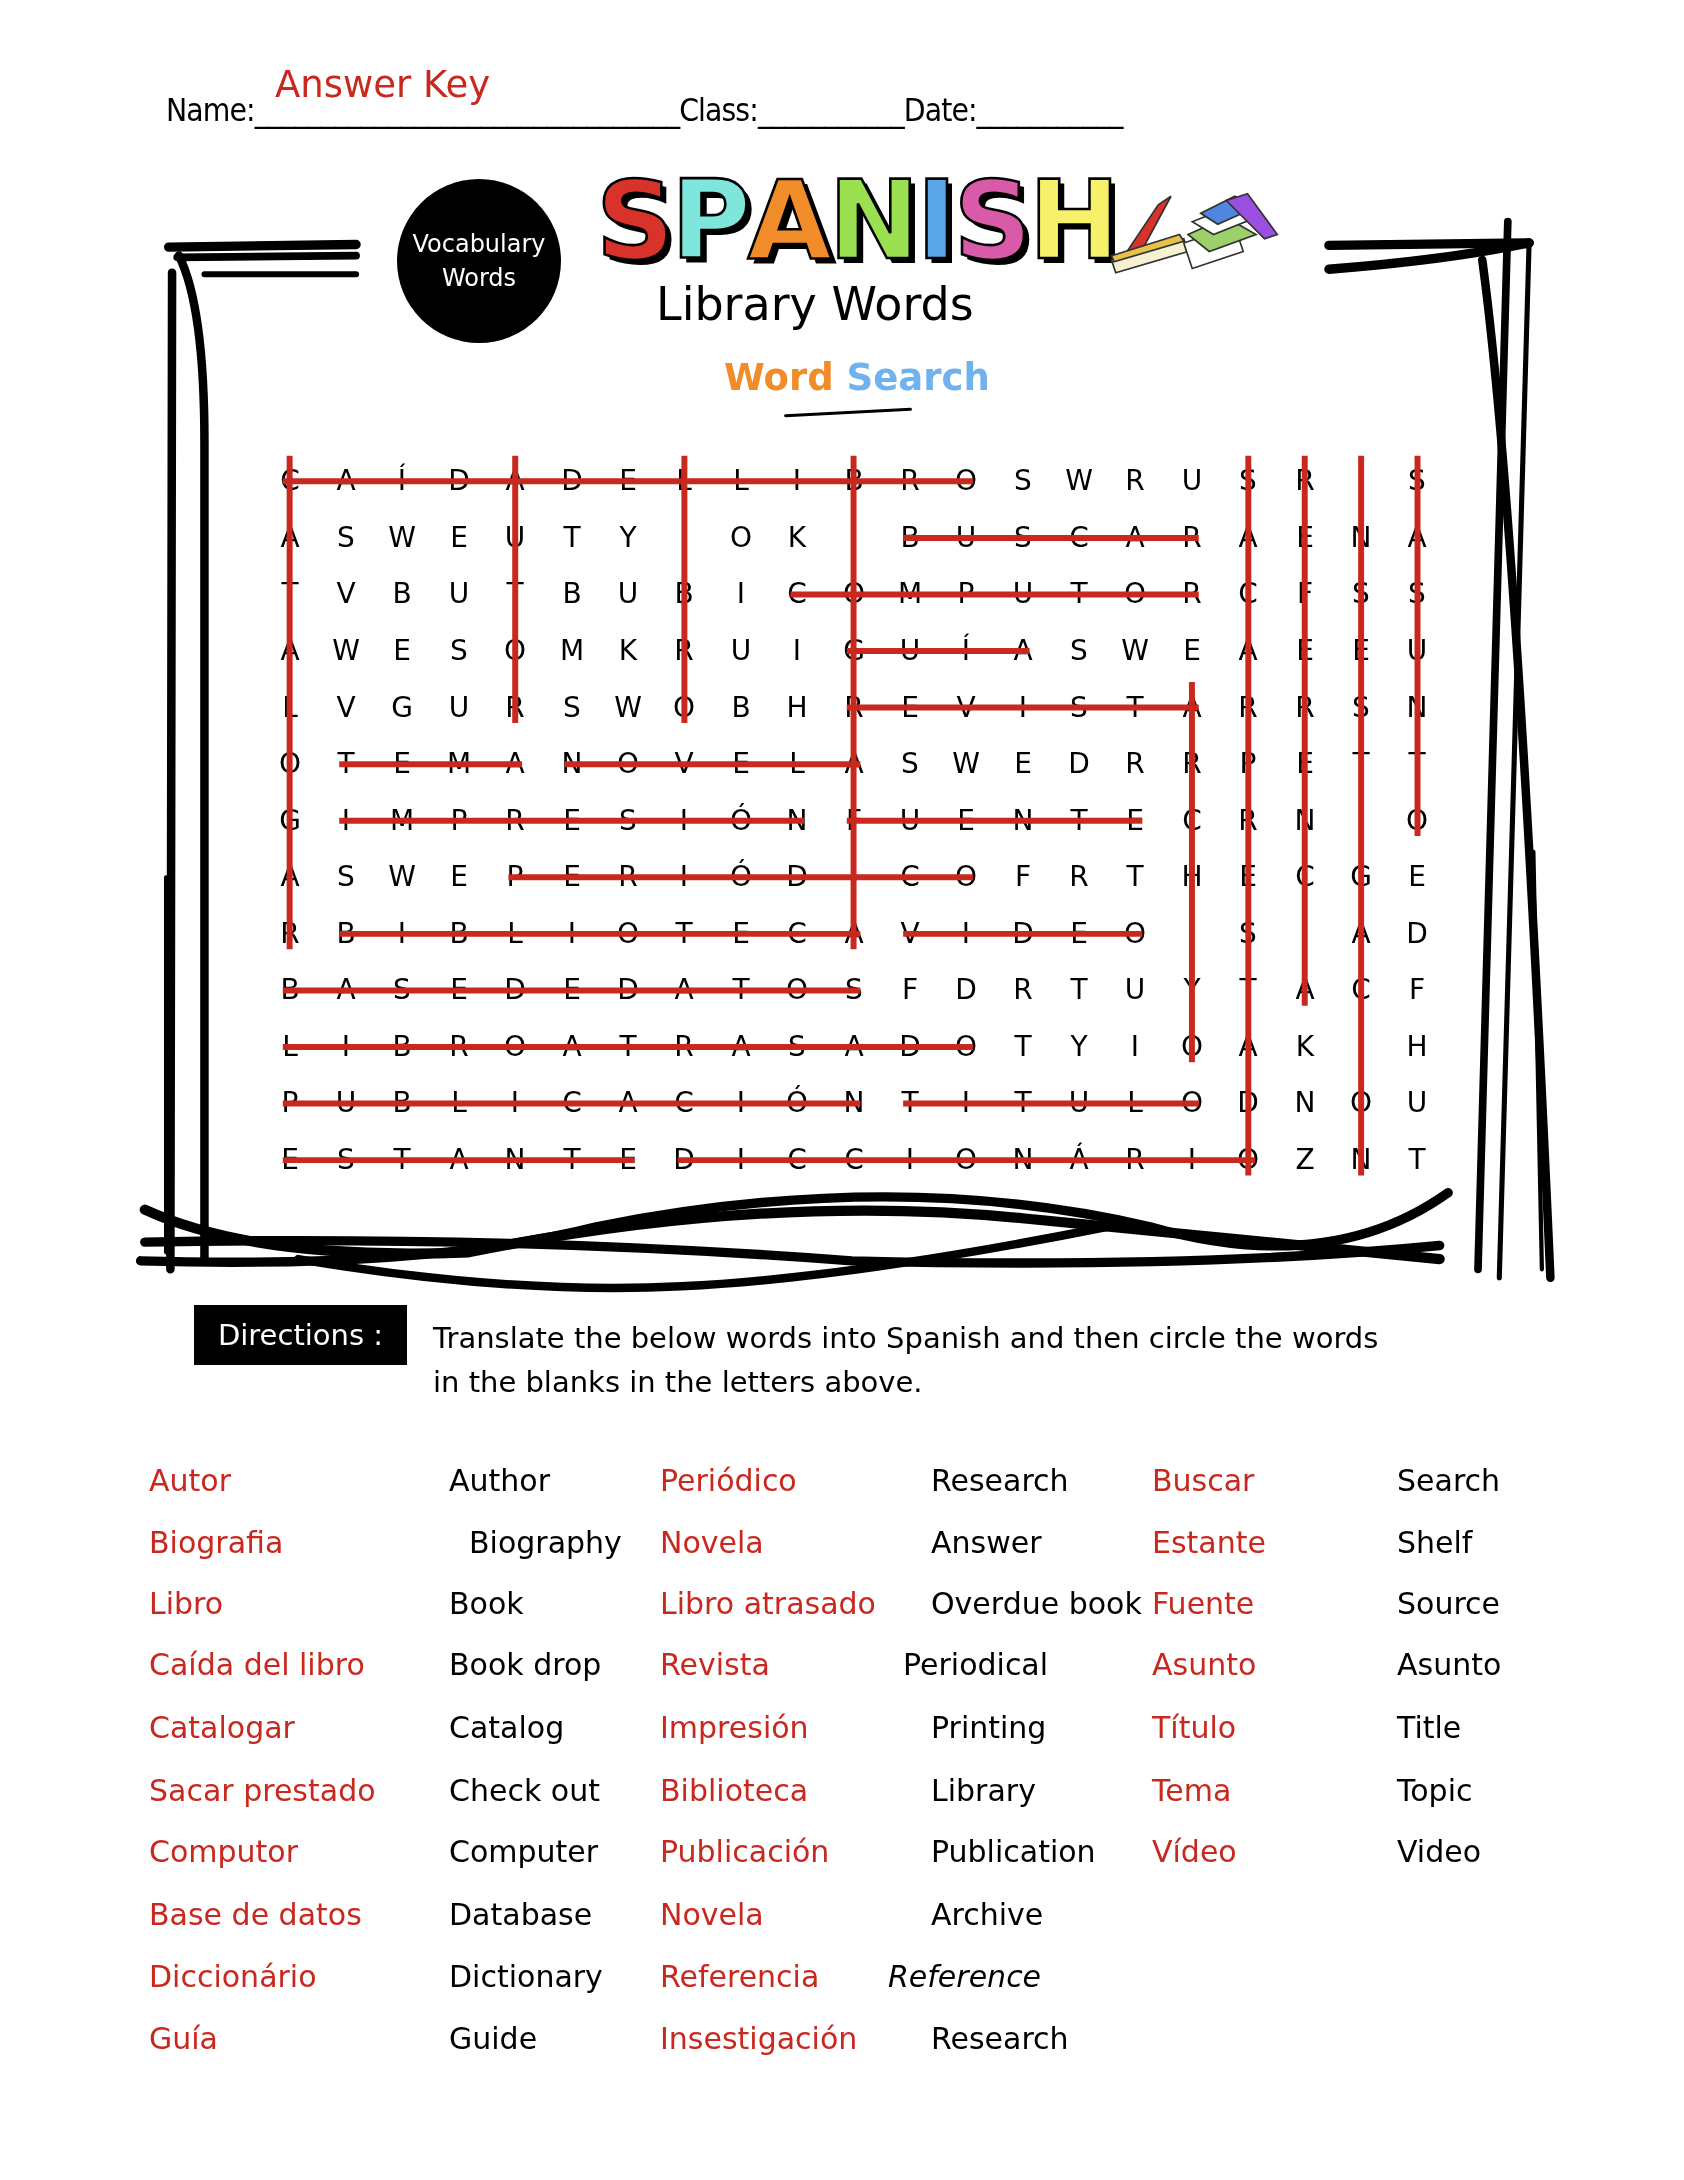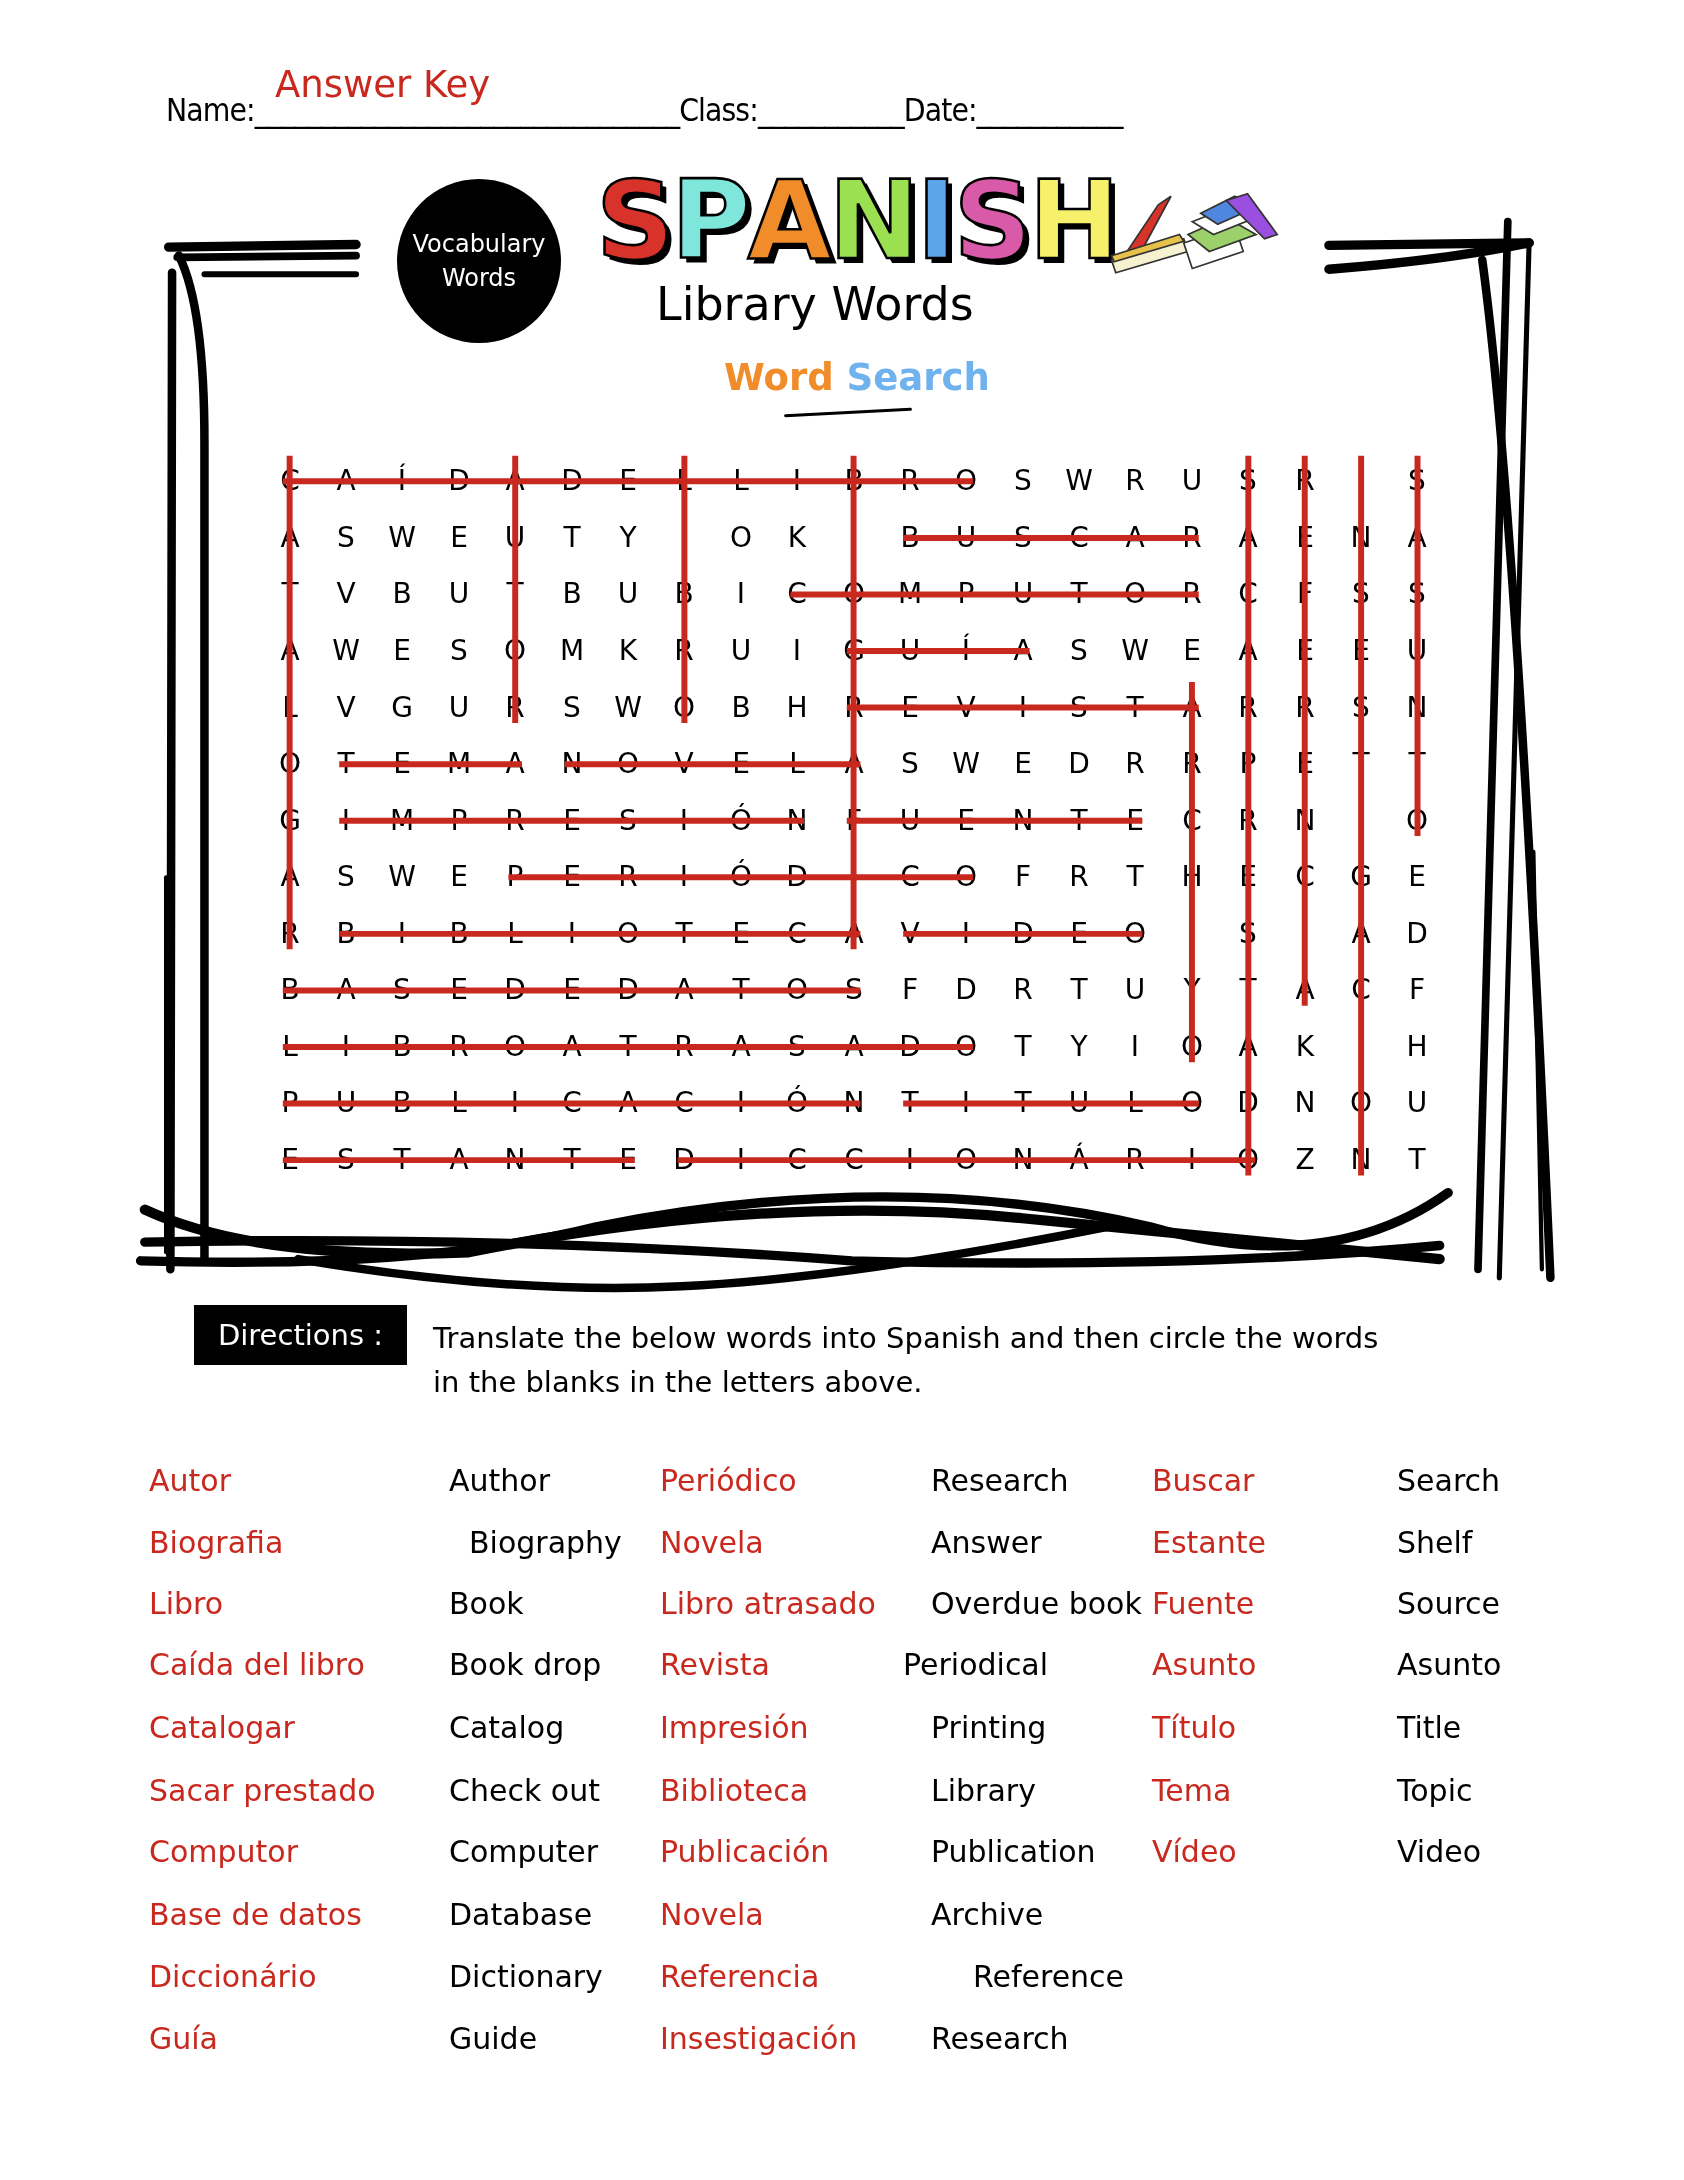--- a/index.html
+++ b/index.html
@@ -440,21 +440,21 @@
     <div class="wl en" style="left: 903px; top: 1647px;">Periodical</div>
     <div class="wl es" style="left: 660px; top: 1710px;">Impresión</div>
     <div class="wl en" style="left: 931px; top: 1710px;">Printing</div>
     <div class="wl es" style="left: 660px; top: 1773px;">Biblioteca</div>
     <div class="wl en" style="left: 931px; top: 1773px;">Library</div>
     <div class="wl es" style="left: 660px; top: 1834px;">Publicación</div>
     <div class="wl en" style="left: 931px; top: 1834px;">Publication</div>
     <div class="wl es" style="left: 660px; top: 1897px;">Novela</div>
     <div class="wl en" style="left: 931px; top: 1897px;">Archive</div>
     <div class="wl es" style="left: 660px; top: 1959px;">Referencia</div>
-    <div class="wl en" style="left: 973px; top: 1959px;">Reference</div>
+    <div class="wl en" style="left: 888px; top: 1959px; font-style: italic;">Reference</div>
     <div class="wl es" style="left: 660px; top: 2021px;">Insestigación</div>
     <div class="wl en" style="left: 931px; top: 2021px;">Research</div>
     <div class="wl es" style="left: 1152px; top: 1463px;">Buscar</div>
     <div class="wl en" style="left: 1397px; top: 1463px;">Search</div>
     <div class="wl es" style="left: 1152px; top: 1525px;">Estante</div>
     <div class="wl en" style="left: 1397px; top: 1525px;">Shelf</div>
     <div class="wl es" style="left: 1152px; top: 1586px;">Fuente</div>
     <div class="wl en" style="left: 1397px; top: 1586px;">Source</div>
     <div class="wl es" style="left: 1152px; top: 1647px;">Asunto</div>
     <div class="wl en" style="left: 1397px; top: 1647px;">Asunto</div>

